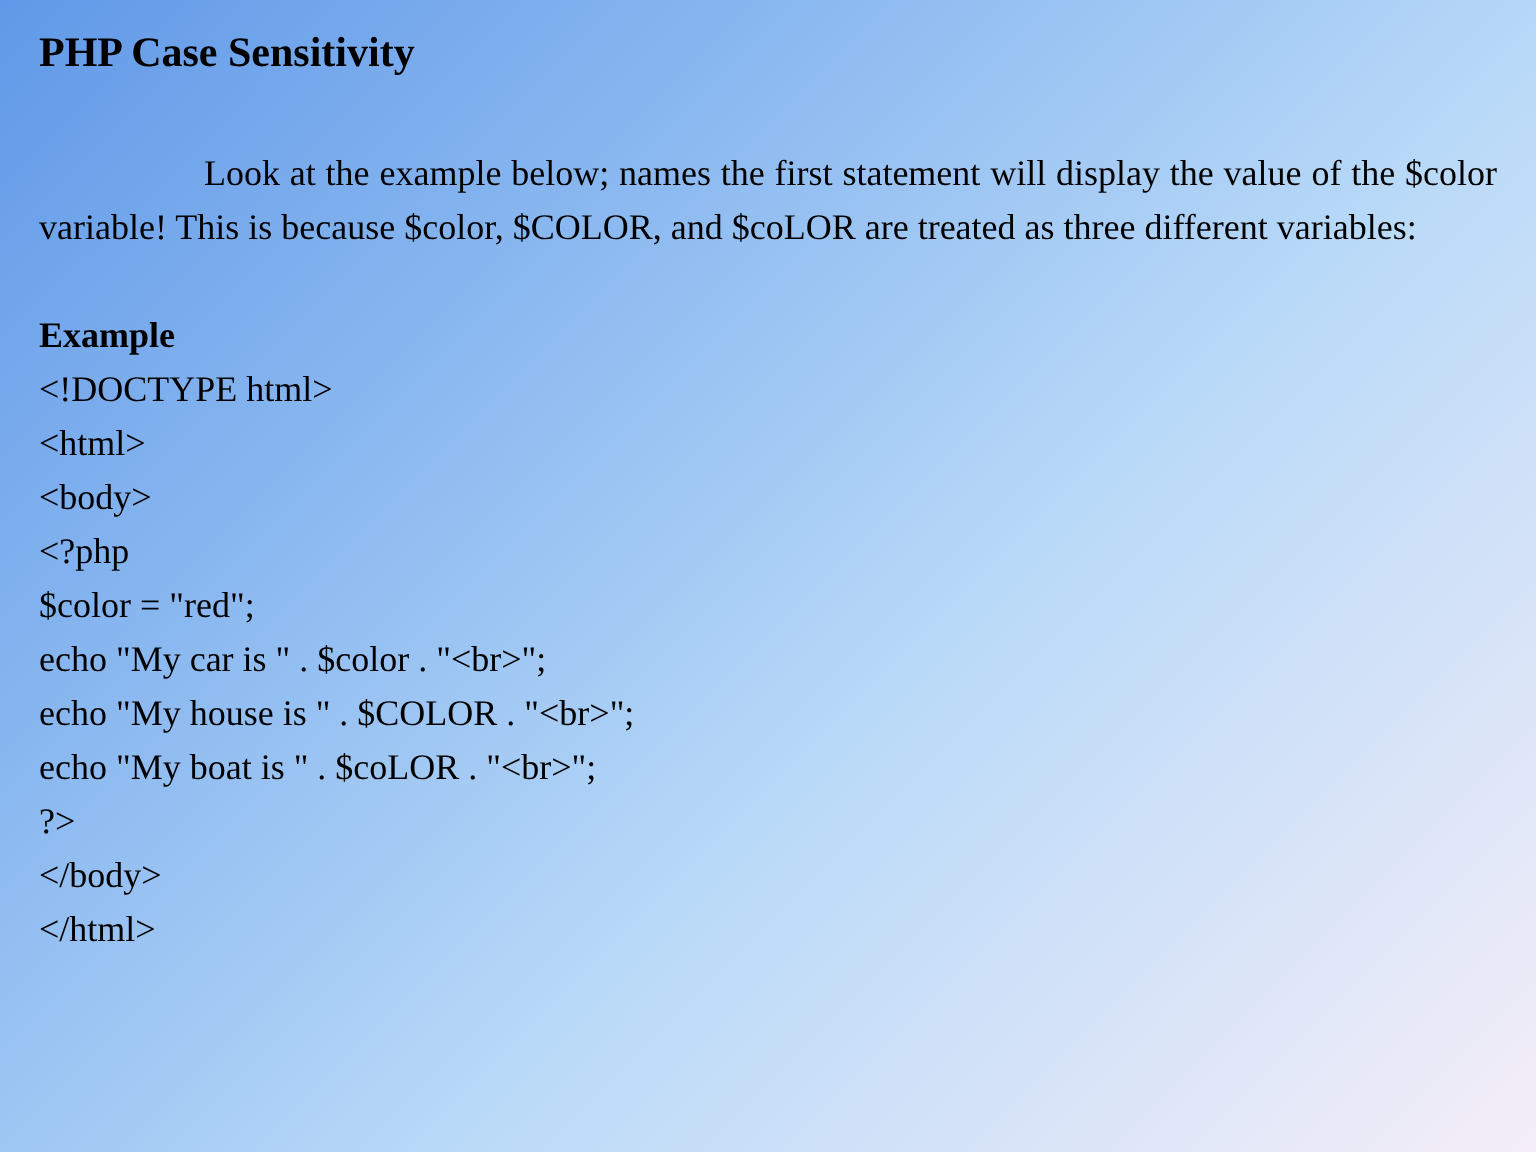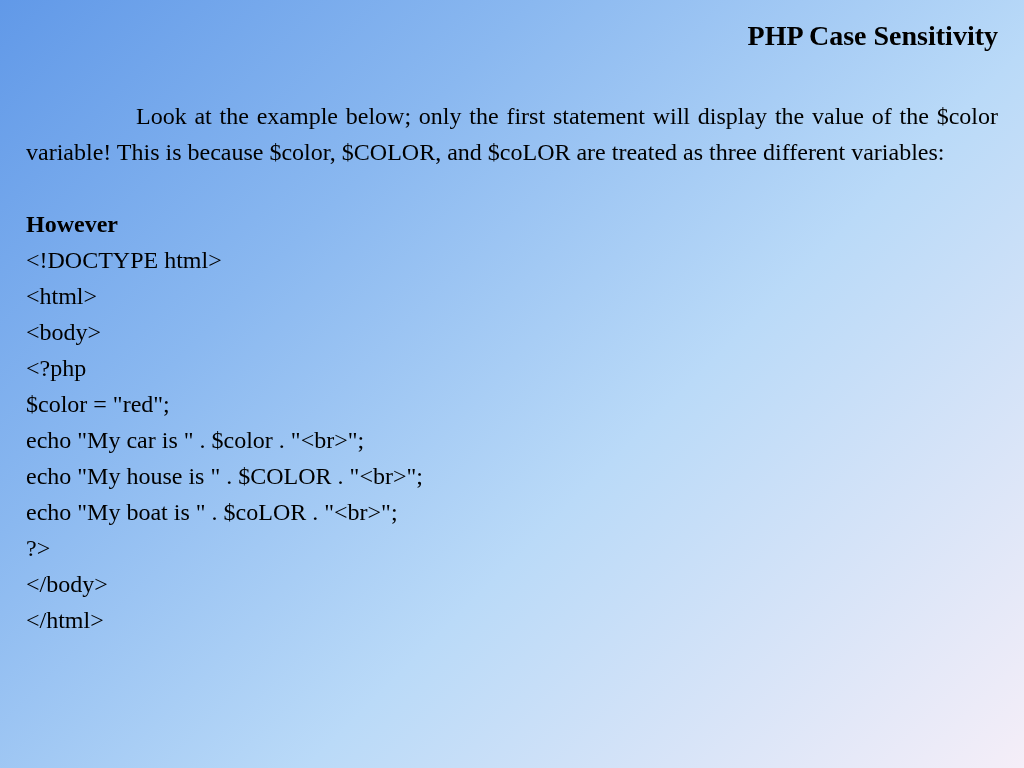--- a/index.html
+++ b/index.html
@@ -6,21 +6,21 @@
     body {
       width: 1024px;
       height: 768px;
       background: linear-gradient(135deg, #6199e8 0%, #8ab8f0 30%, #badaf8 60%, #f5eef8 100%);
       font-family: "Times New Roman", Times, serif;
       color: #000;
       padding: 20px 26px;
       overflow: hidden;
     }
     .title {
-      text-align: right;
+      text-align: left;
       font-size: 28px;
       font-weight: bold;
       margin-bottom: 10px;
     }
     .para {
       font-size: 24px;
       line-height: 1.5;
       text-align: justify;
       margin-bottom: 36px;
     }
@@ -36,24 +36,24 @@
       white-space: pre;
     }
   </style>
 </head>
 <body>
 
 <div class="title">PHP Case Sensitivity</div>
 
 <div class="para">
   <span class="indent"></span><br>
-  <span class="indent"></span><span>Look at the example below; only the first statement will display the value of the $color variable! This is because $color, $COLOR, and $coLOR are treated as three different variables:</span>
+  <span class="indent"></span><span>Look at the example below; names the first statement will display the value of the $color variable! This is because $color, $COLOR, and $coLOR are treated as three different variables:</span>
 </div>
 
-<div class="example-label">However</div>
+<div class="example-label">Example</div>
 <div class="code-line">&lt;!DOCTYPE html&gt;</div>
 <div class="code-line">&lt;html&gt;</div>
 <div class="code-line">&lt;body&gt;</div>
 <div class="code-line">&lt;?php</div>
 <div class="code-line">$color = "red";</div>
 <div class="code-line">echo "My car is " . $color . "&lt;br&gt;";</div>
 <div class="code-line">echo "My house is " . $COLOR . "&lt;br&gt;";</div>
 <div class="code-line">echo "My boat is " . $coLOR . "&lt;br&gt;";</div>
 <div class="code-line">?&gt;</div>
 <div class="code-line">&lt;/body&gt;</div>

